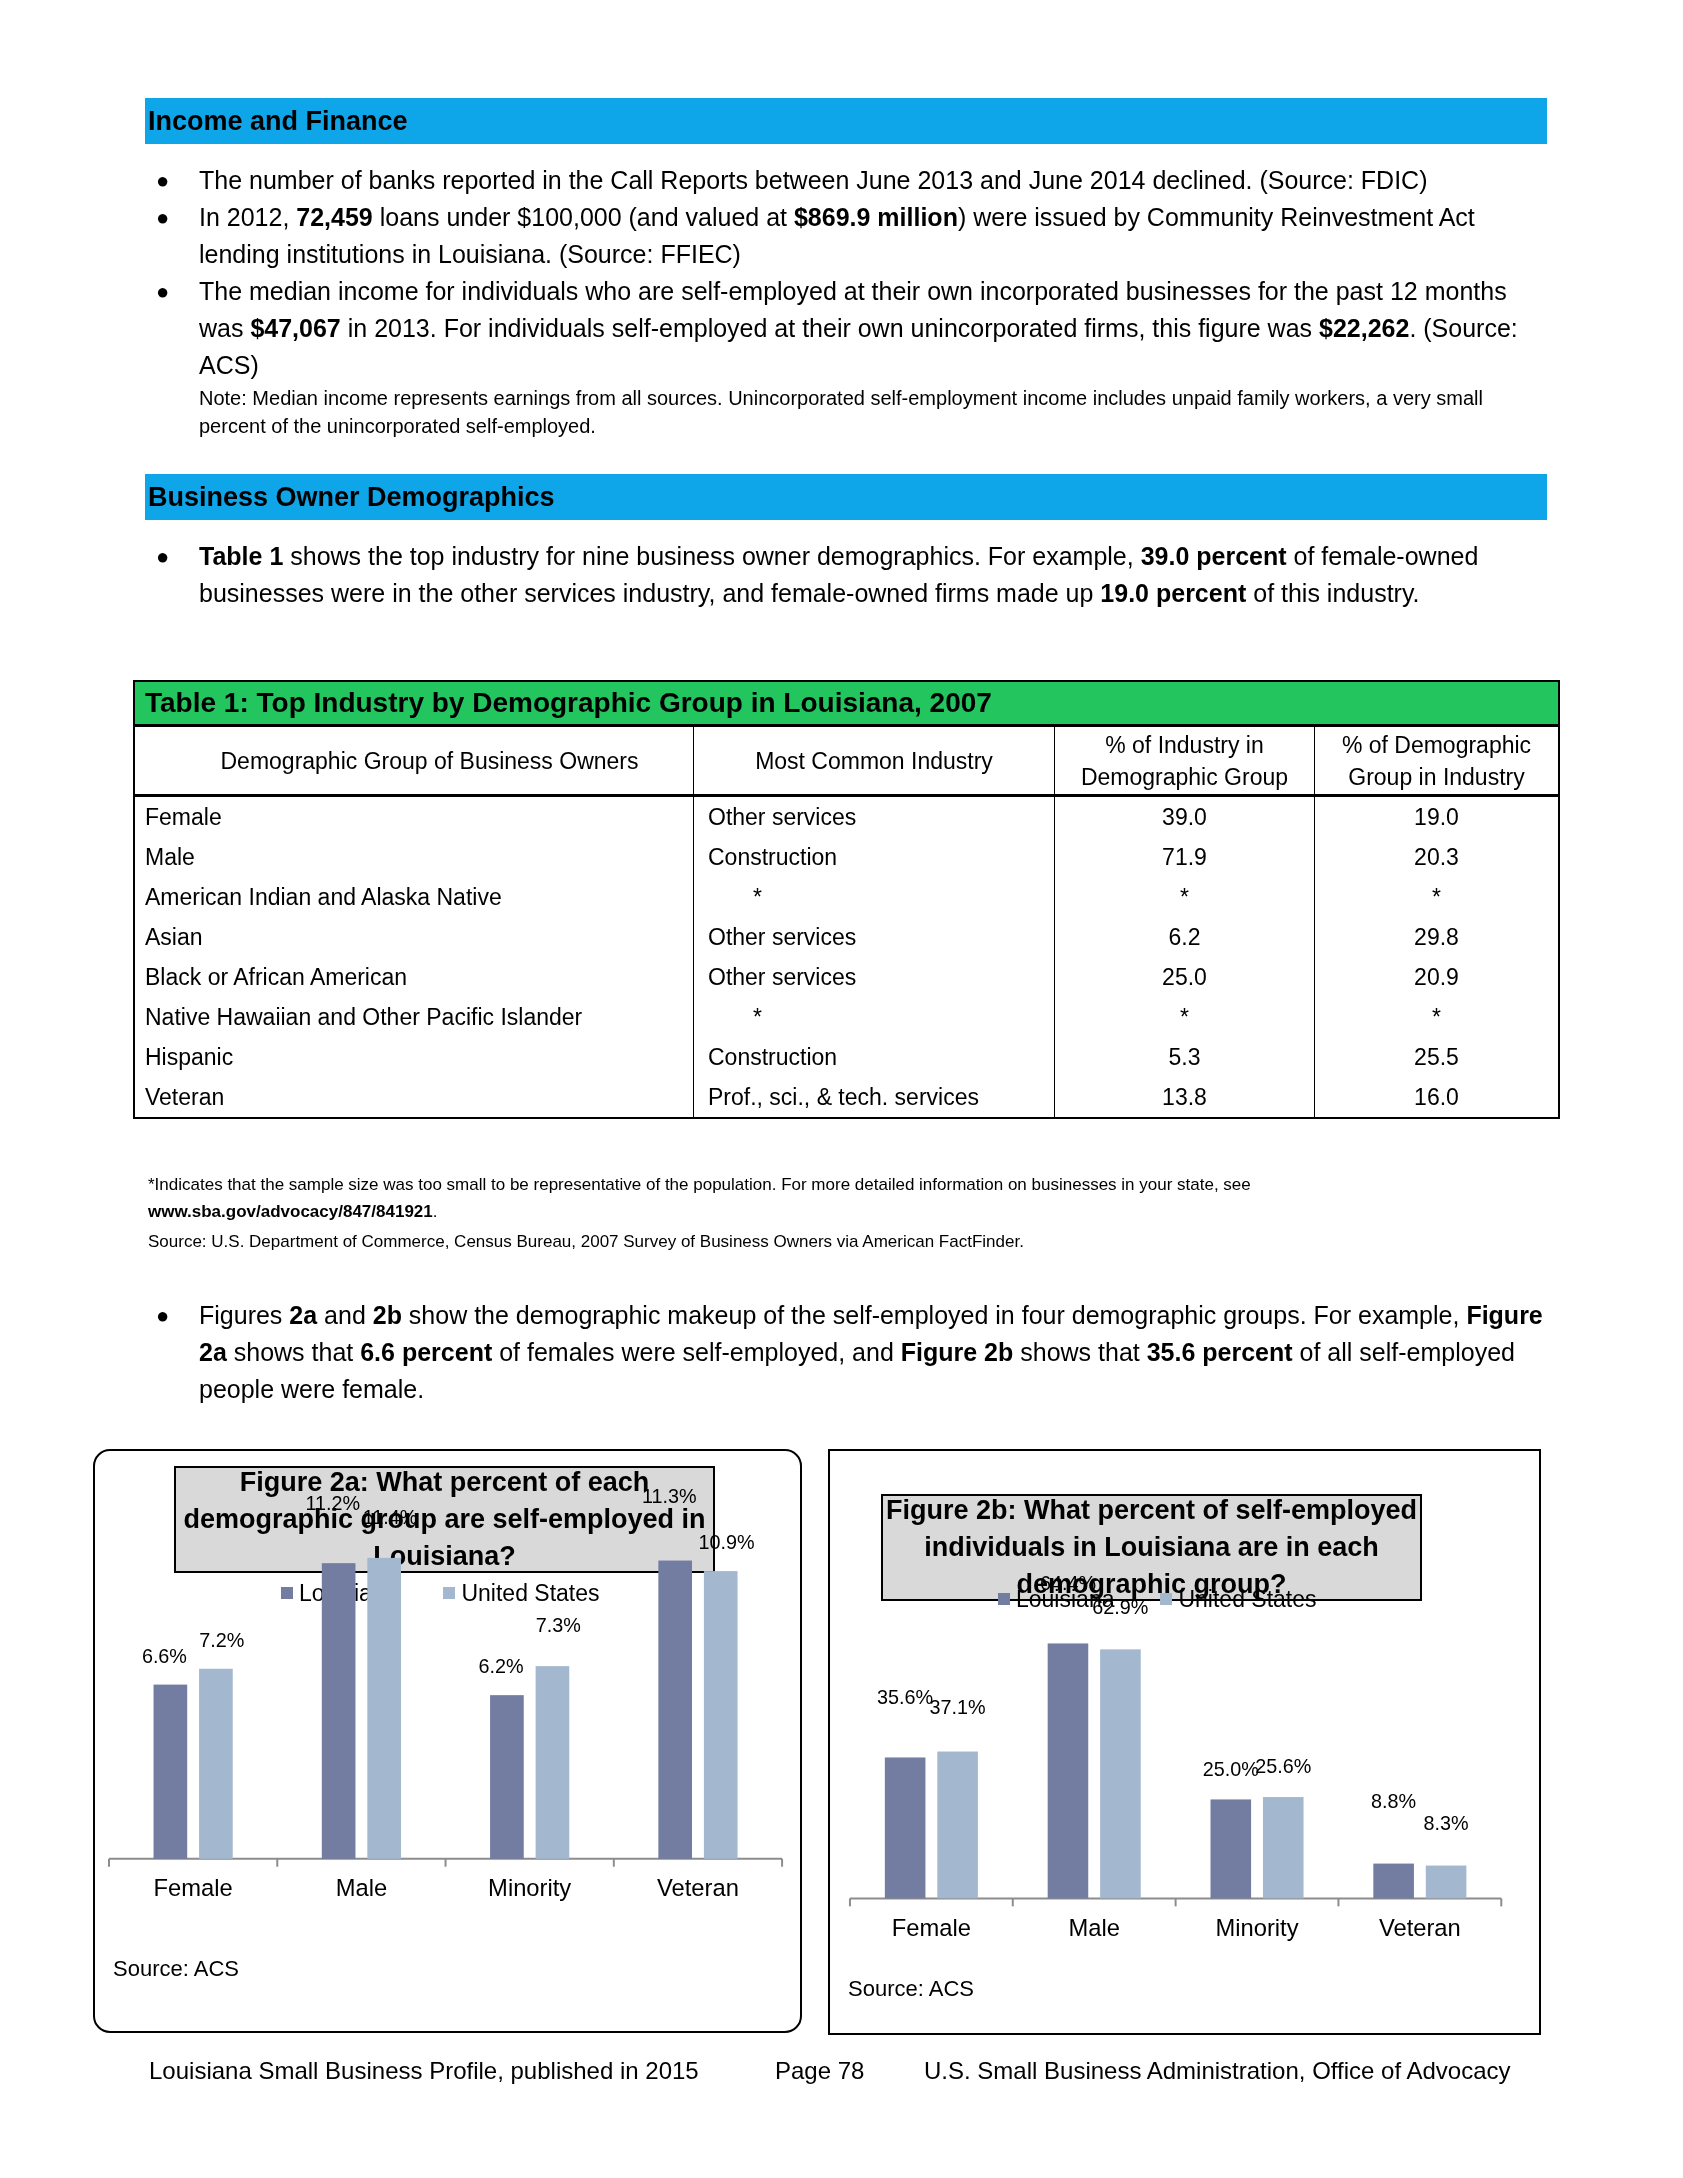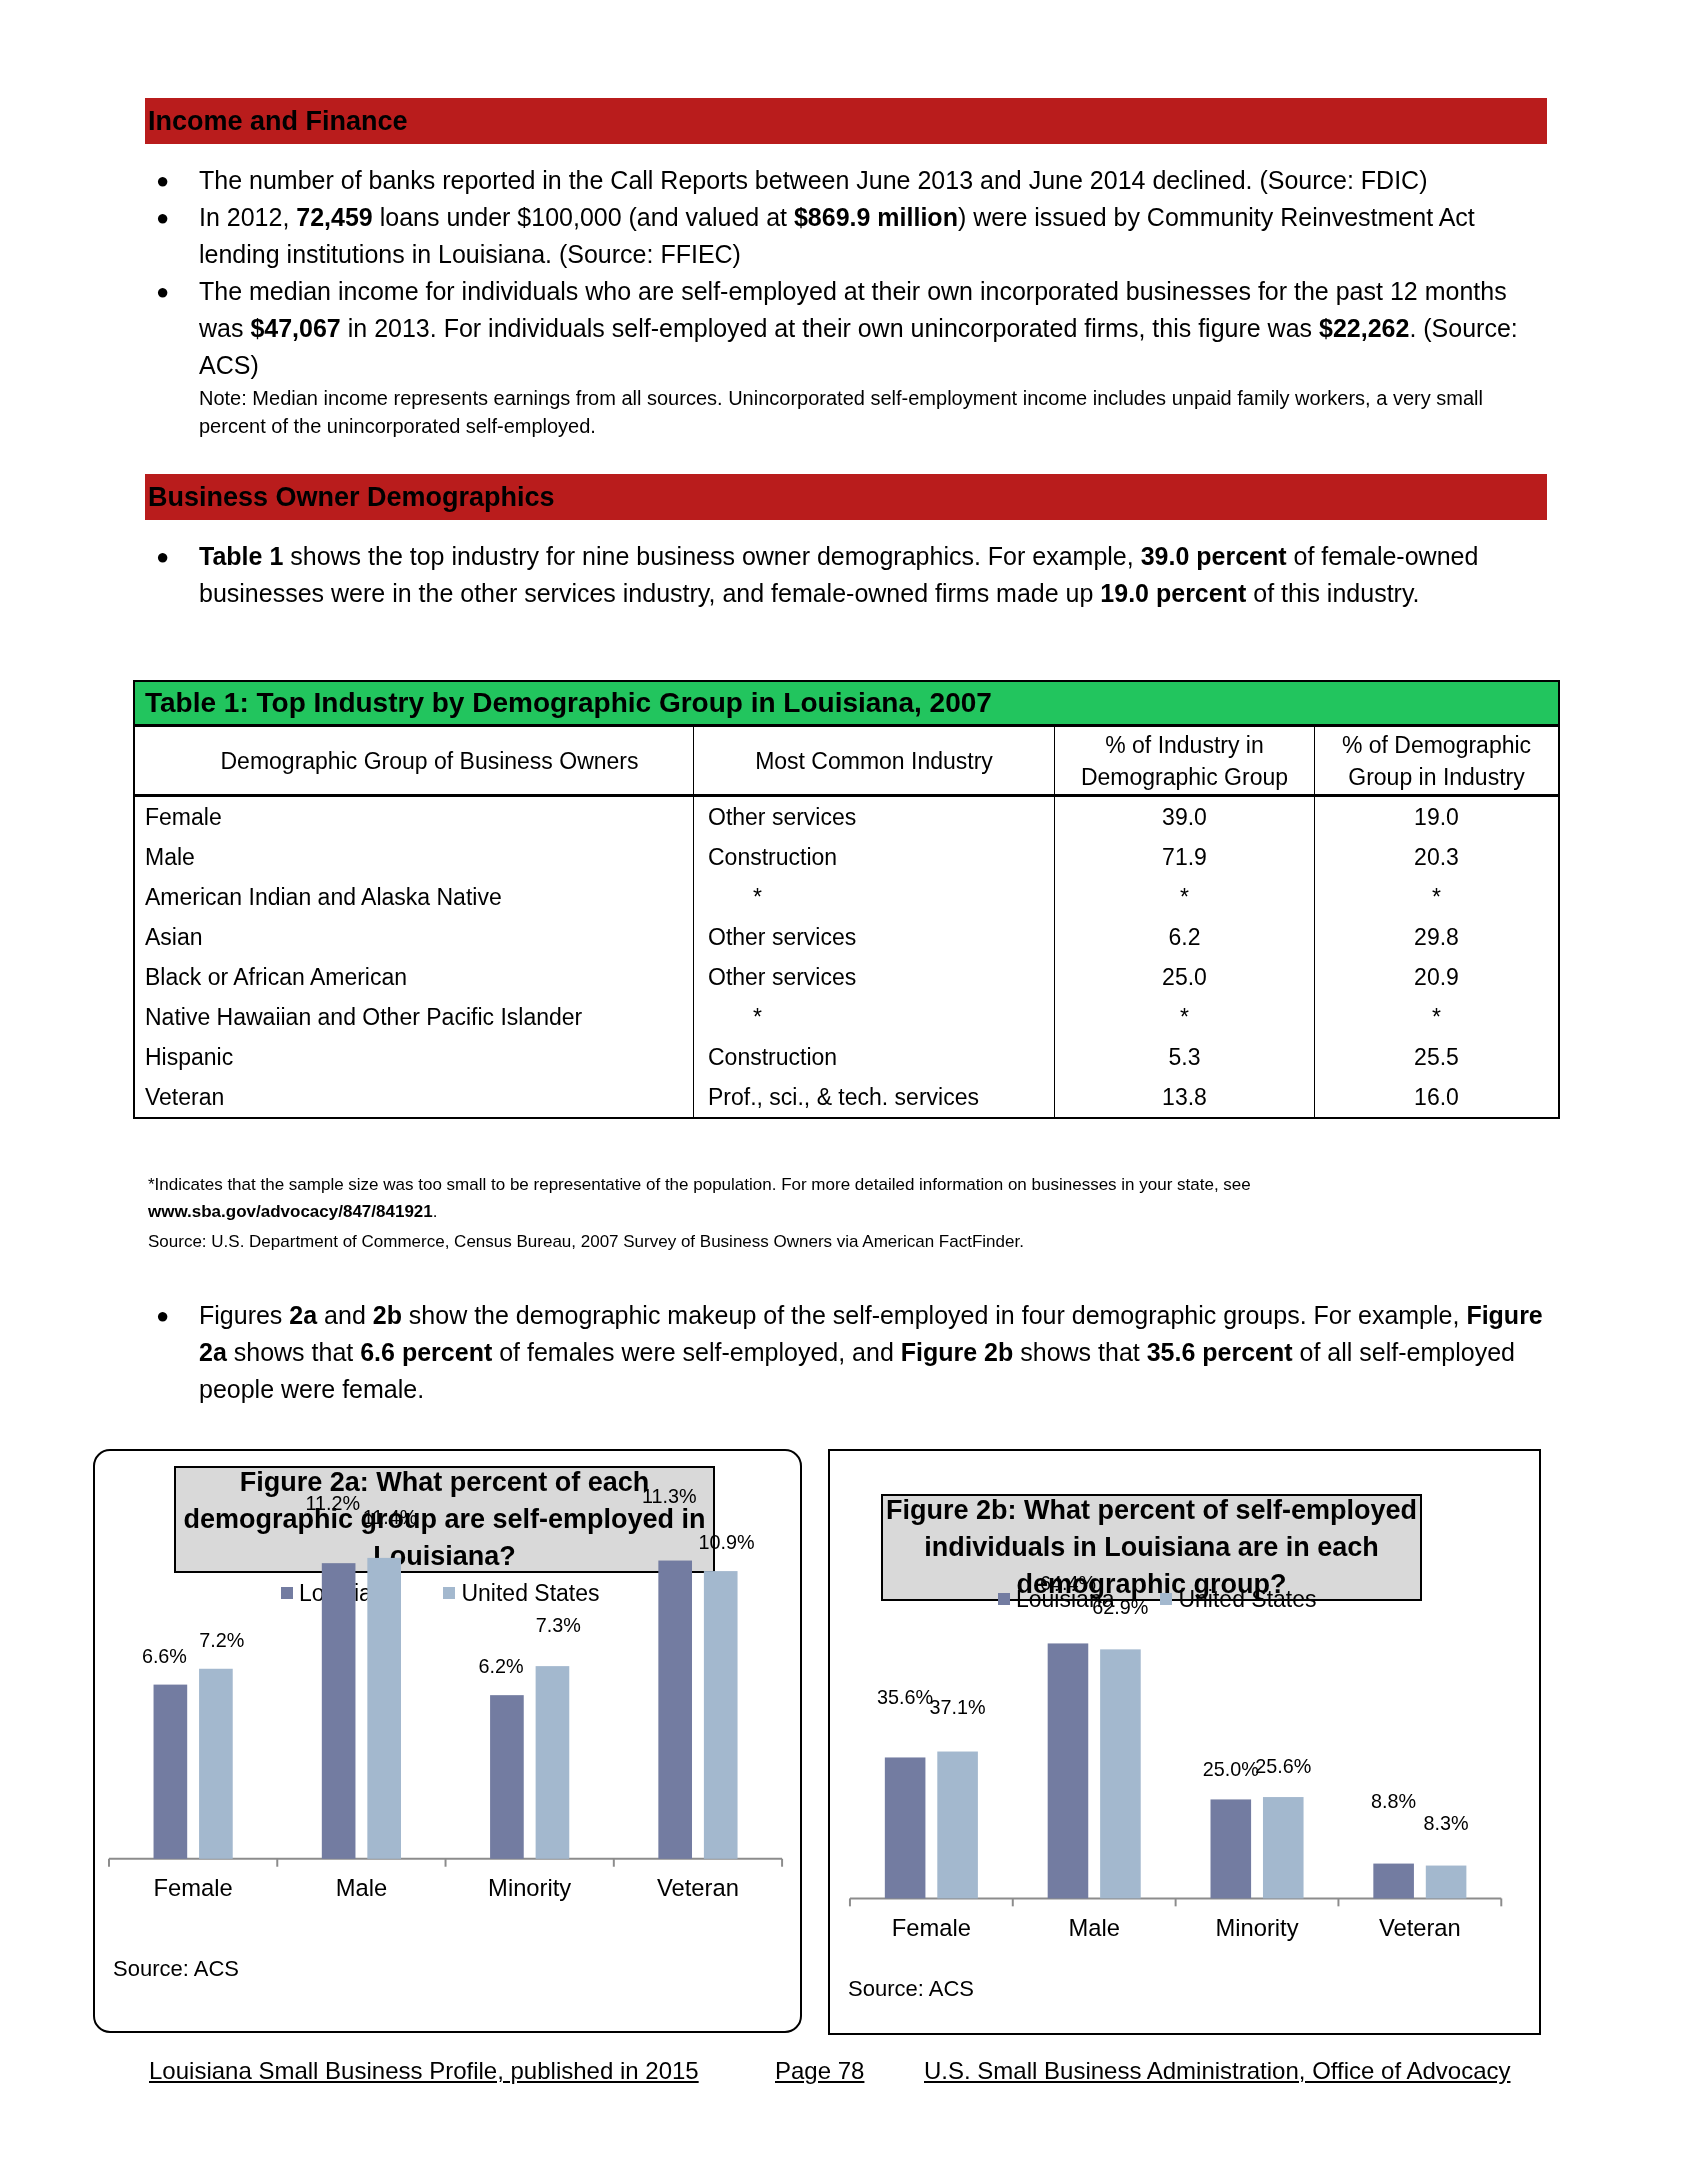--- a/index.html
+++ b/index.html
@@ -1,38 +1,38 @@
 <!DOCTYPE html>
 <html><head>
 <meta charset="utf-8">
 <style>
   html, body { margin: 0; padding: 0; background: #ffffff; }
   body { width: 1683px; height: 2178px; position: relative; font-family: "Liberation Sans", sans-serif; color: #000; overflow: hidden; }
-  .section-header { position: absolute; left: 145px; width: 1402px; height: 46px; background: #b91c1c; font-size: 27px; font-weight: bold; line-height: 46px; padding-left: 3px; box-sizing: border-box; }
+  .section-header { position: absolute; left: 145px; width: 1402px; height: 46px; background: #0ea5e9; font-size: 27px; font-weight: bold; line-height: 46px; padding-left: 3px; box-sizing: border-box; }
   .bullets { position: absolute; left: 149px; width: 1406px; font-size: 25px; line-height: 37px; }
   .bullet { position: relative; padding-left: 50px; }
   .bullet .dot { position: absolute; left: 7px; top: 0; font-size: 22px; }
   .note { font-size: 20px; line-height: 28px; padding-left: 50px; }
   b { font-weight: bold; }
   .tbl { position: absolute; left: 133px; top: 680px; width: 1427px; border-collapse: collapse; border: 2px solid #000; font-size: 23px; }
   .tbl .title-cell { background: #22c55e; font-size: 28px; font-weight: bold; text-align: left; height: 42px; border-bottom: 3px solid #000; }
   .tbl th { font-weight: normal; height: 65px; line-height: 32px; border-bottom: 3px solid #000; border-right: 1px solid #000; text-align: center; }
   .tbl th:last-child, .tbl td:last-child { border-right: none; }
   .tbl td { height: 40px; border-right: 1px solid #000; padding: 0 10px; vertical-align: middle; }
   .tbl td.num { text-align: center; }
   .tbl td.ind { padding-left: 14px; }
   .tbl td.star { padding-left: 59px; }
   .foot { position: absolute; left: 148px; font-size: 17px; line-height: 27px; }
   .chart-box { position: absolute; border: 2px solid #000; box-sizing: border-box; background: #fff; }
   .chart-title { position: absolute; background: #d9d9d9; border: 2px solid #000; box-sizing: border-box; font-weight: bold; font-size: 27px; line-height: 37px; text-align: center; display: flex; align-items: center; justify-content: center; }
   .legend { position: absolute; font-size: 23px; display: flex; gap: 46px; }
   .legend .sw { display: inline-block; width: 12px; height: 12px; margin-right: 6px; vertical-align: middle; position: relative; top: -2px; }
   .chart-svg { position: absolute; left: 0; top: 0; }
   .source { position: absolute; font-size: 22px; }
-  .footer { position: absolute; top: 2057px; font-size: 24px; text-decoration: underline; }
+  .footer { position: absolute; top: 2057px; font-size: 24px; }
 </style>
 </head>
 <body>
 
 <div class="section-header" style="top:98px;">Income and Finance</div>
 <div class="bullets" style="top:162px;">
   <div class="bullet"><span class="dot">●</span><span>The number of banks reported in the Call Reports between June 2013 and June 2014 declined. (Source: FDIC)</span></div>
   <div class="bullet"><span class="dot">●</span><span>In 2012, </span><b>72,459</b><span> loans under $100,000 (and valued at </span><b>$869.9 million</b><span>) were issued by Community Reinvestment Act lending institutions in Louisiana. (Source: FFIEC)</span></div>
   <div class="bullet"><span class="dot">●</span><span>The median income for individuals who are self-employed at their own incorporated businesses for the past 12 months was </span><b>$47,067</b><span> in 2013. For individuals self-employed at their own unincorporated firms, this figure was </span><b>$22,262</b><span>.  (Source: ACS)</span></div>
   <div class="note">Note: Median income represents earnings from all sources. Unincorporated self-employment income includes unpaid family workers, a very small percent of the unincorporated self-employed.</div>

